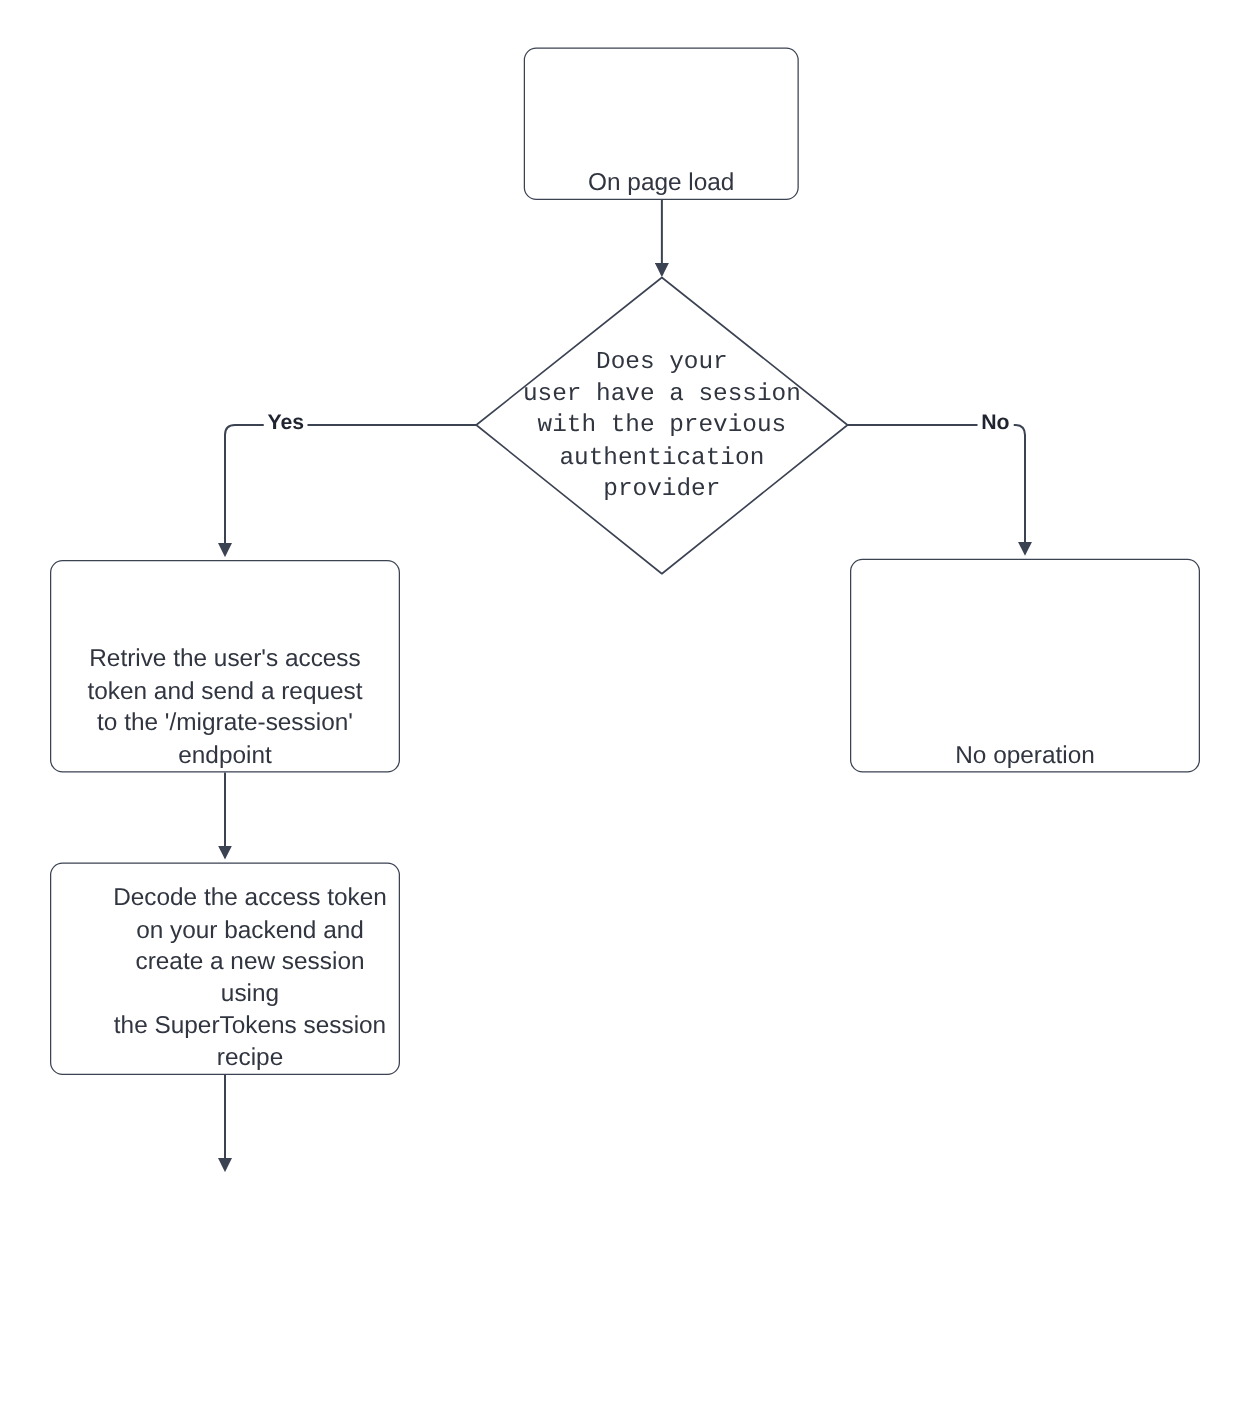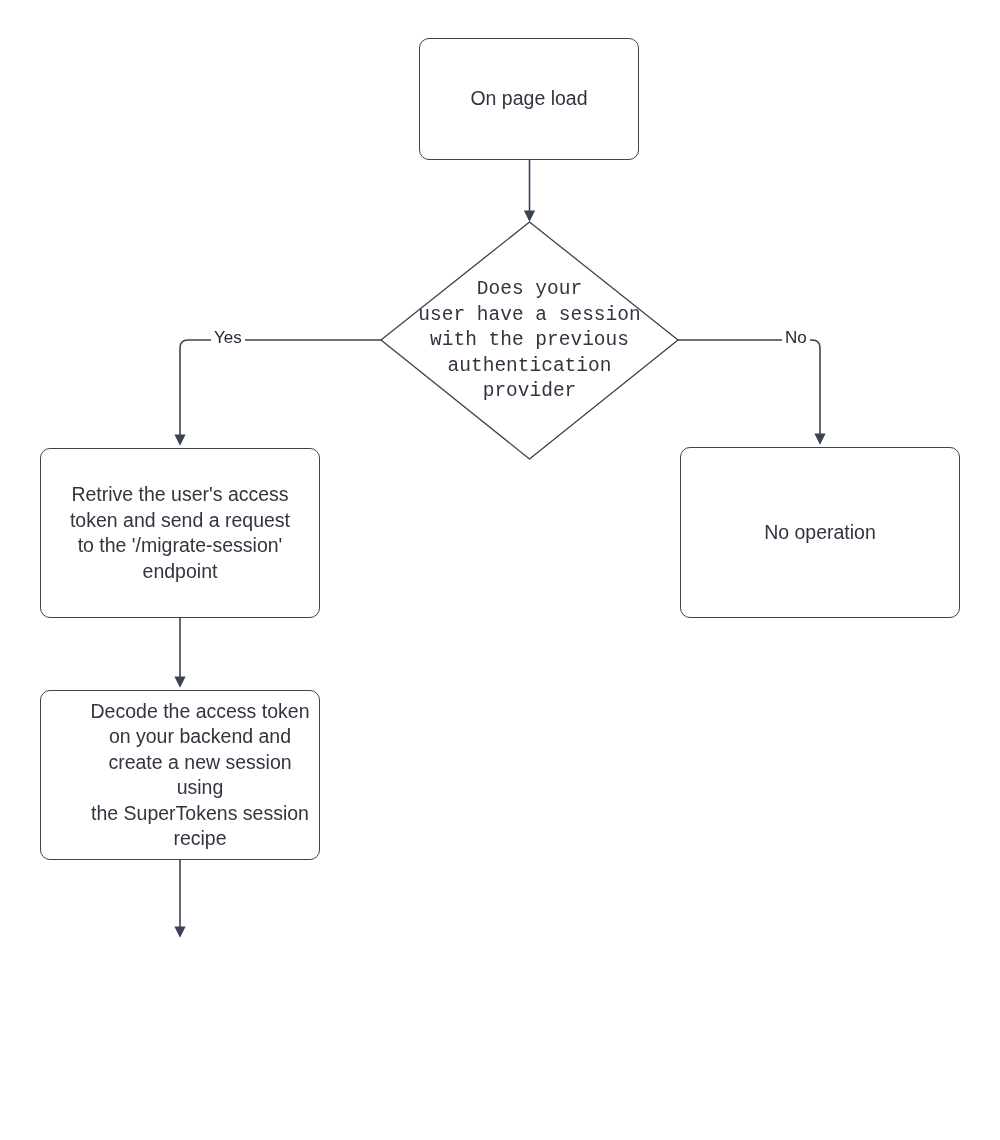--- a/index.html
+++ b/index.html
@@ -22,21 +22,21 @@
     left: 0;
     top: 0;
     width: 1000px;
     height: 1140px;
     pointer-events: none;
   }
   .node {
     position: absolute;
     box-sizing: border-box;
     display: flex;
-    align-items: center;
+    align-items: flex-end;
     justify-content: center;
     text-align: center;
   }
   .node-box {
     border: 1.3px solid #3b4252;
     border-radius: 10px;
     background: #ffffff;
   }
   .node-label {
     color: #303540;
@@ -61,21 +61,21 @@
     text-align: center;
     color: #303540;
     font-size: 19.5px;
     line-height: 25.5px;
     white-space: pre-line;
   }
   .edge-label {
     position: absolute;
     color: #1f2430;
     font-size: 17px;
-    font-weight: normal;
+    font-weight: bold;
     line-height: 18px;
     background: #ffffff;
     padding: 0 3px;
     white-space: nowrap;
   }
 </style>
 </head>
 <body>
 
 <div id="canvas">

